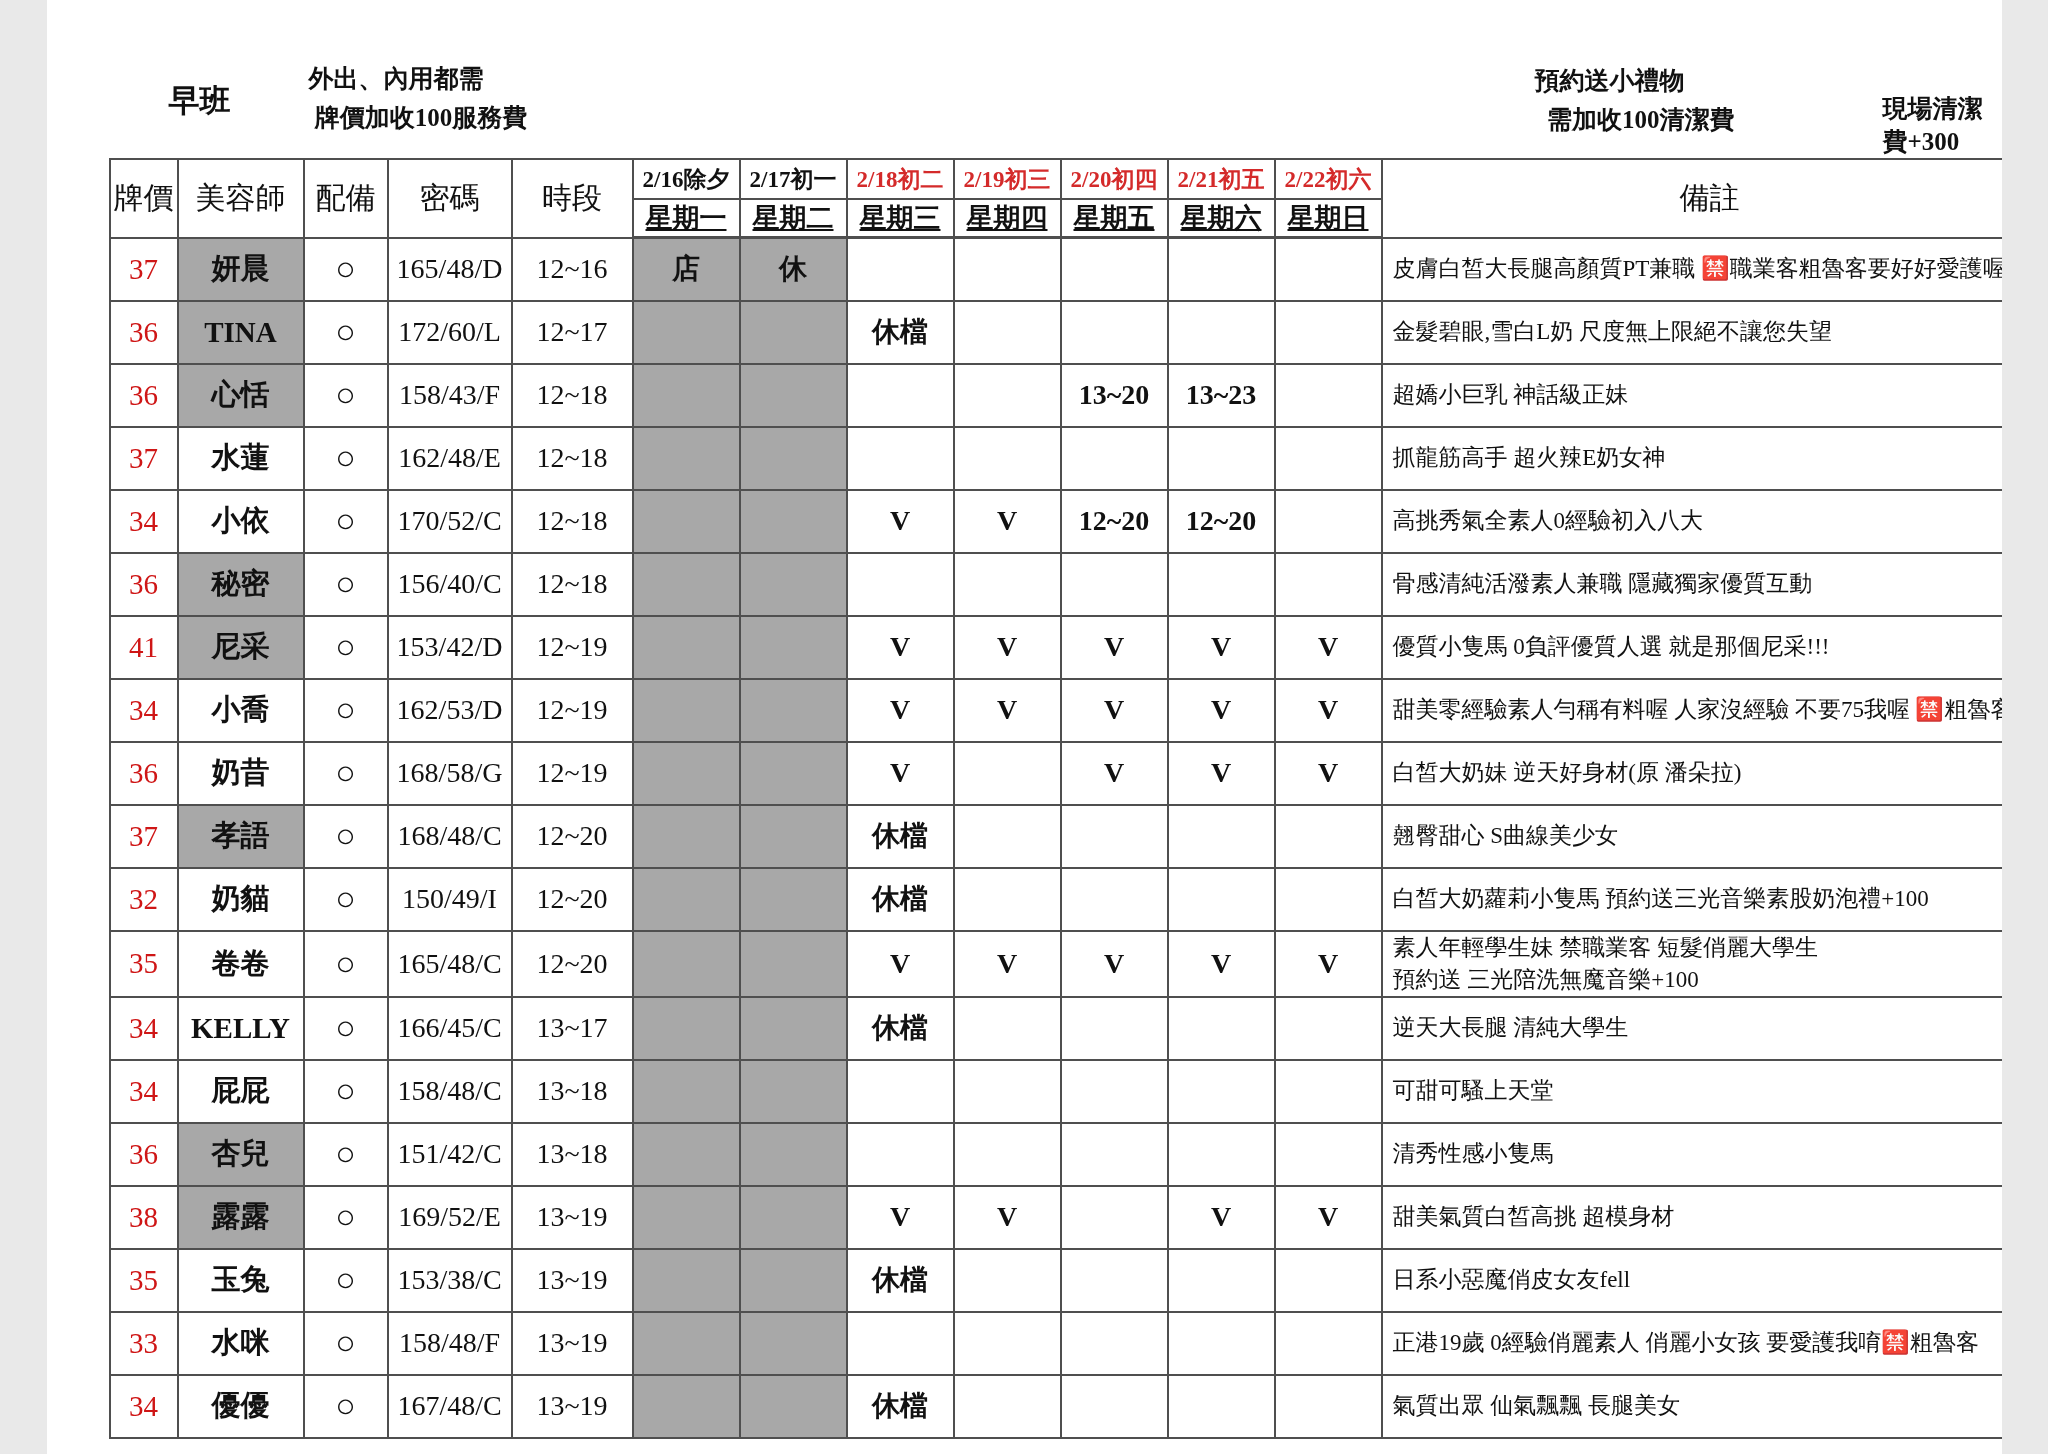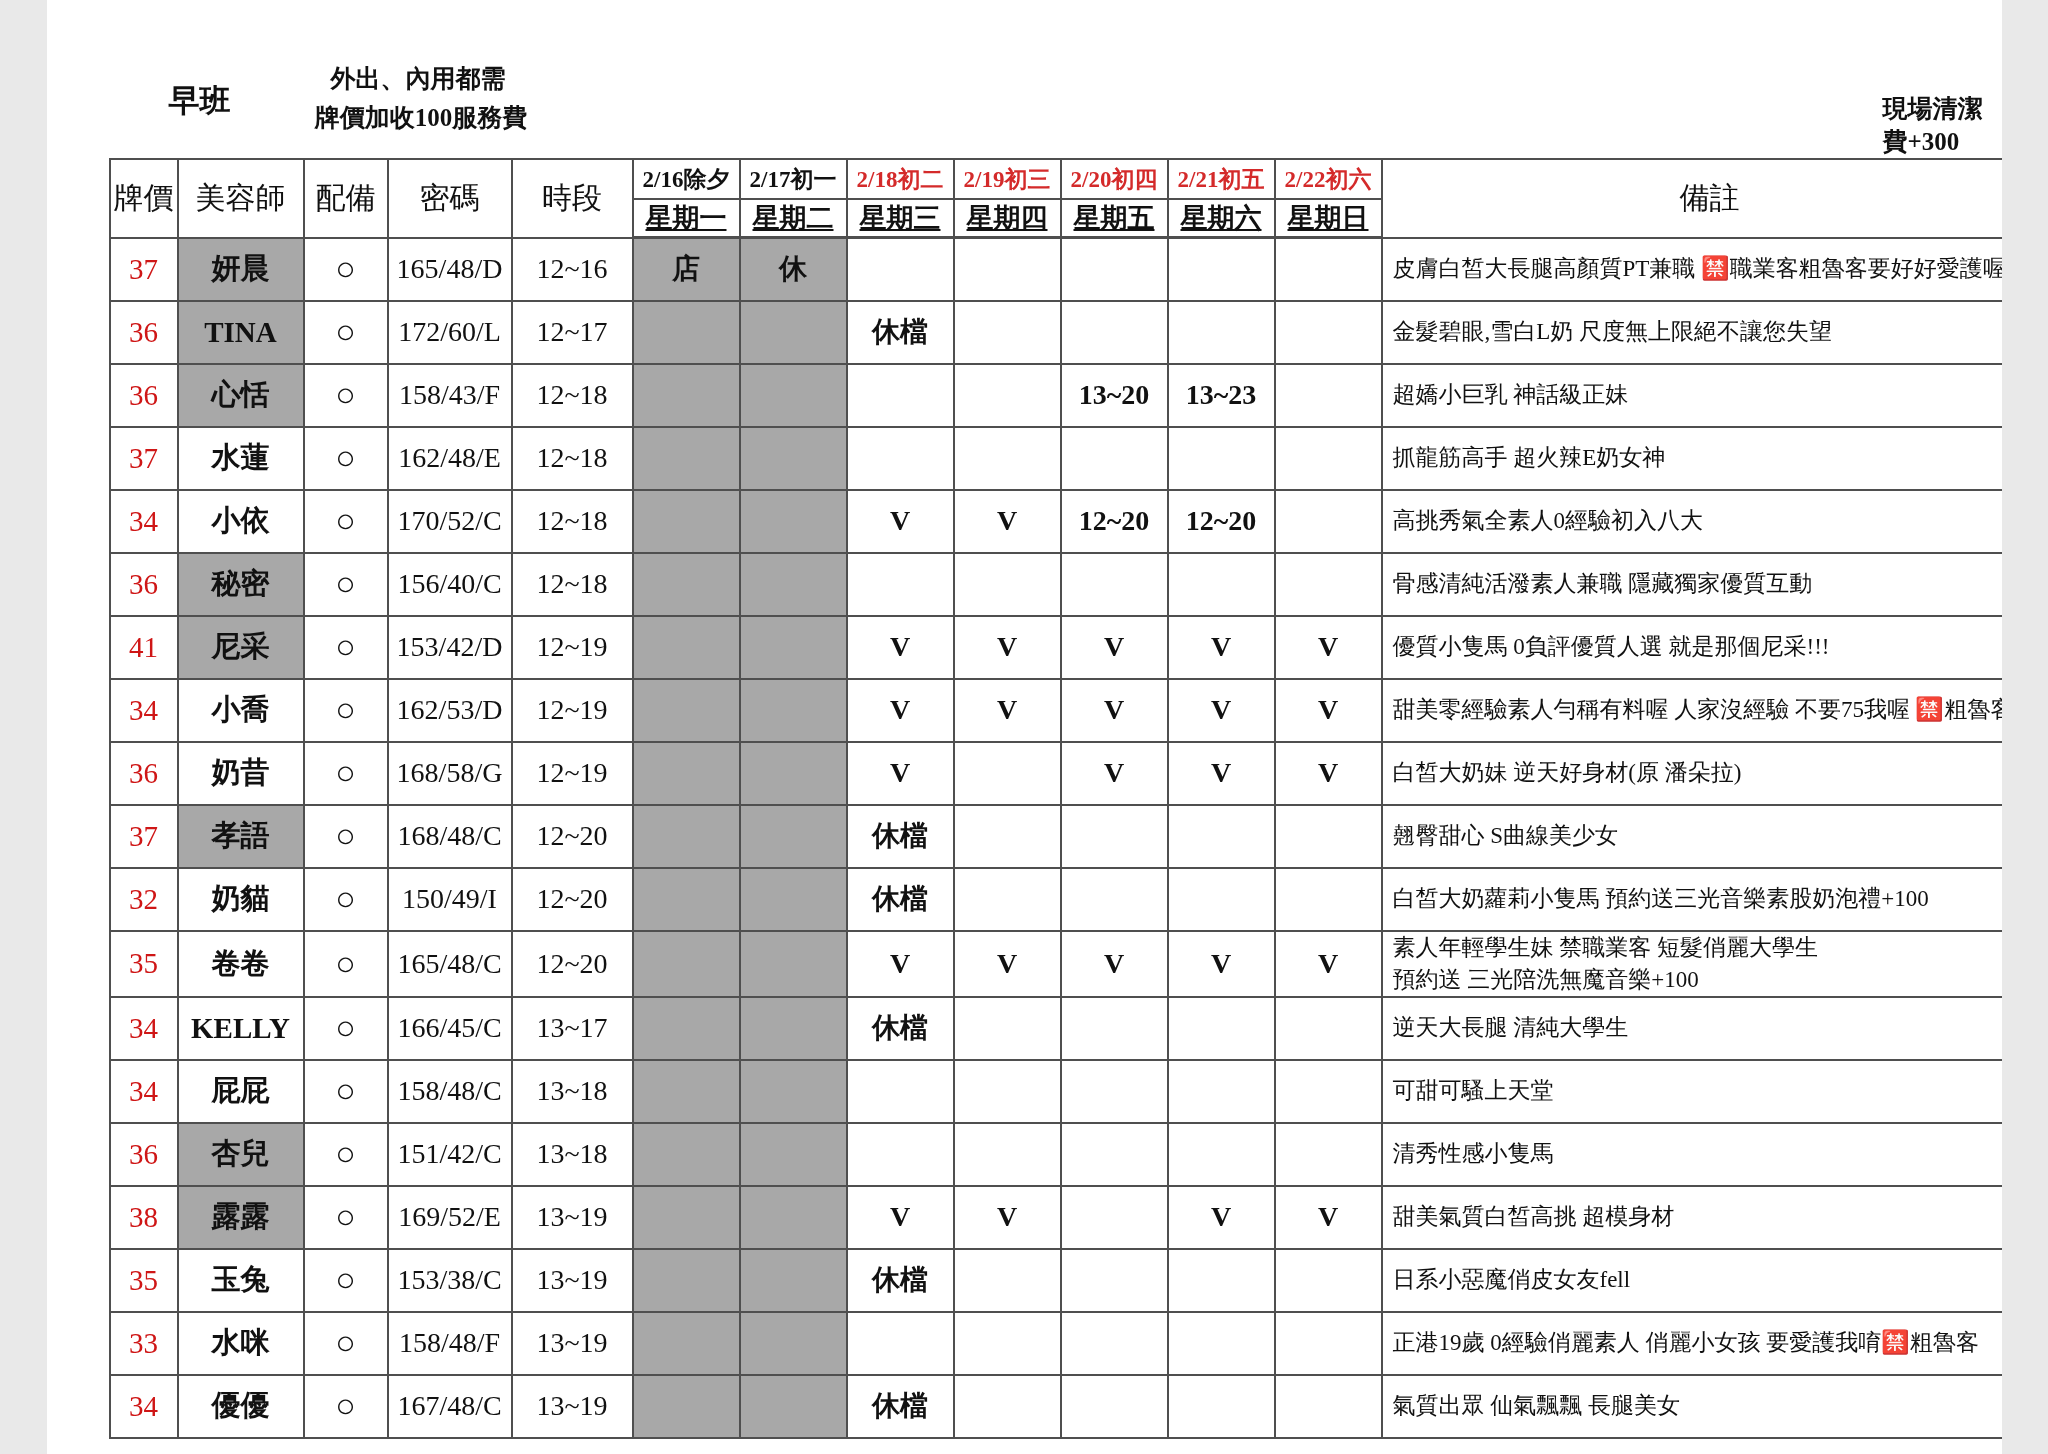--- a/index.html
+++ b/index.html
@@ -1,21 +1,21 @@
 <!DOCTYPE html>
 <html><head>
 <meta charset="utf-8">
 <style>
   html,body{margin:0;padding:0;background:#e9e9e9;}
   .page{position:relative;width:1955px;height:1454px;background:#ffffff;margin:0 auto;overflow:hidden;
         font-family:"Liberation Serif","DejaVu Serif",serif;color:#111;}
   
   .shift{position:absolute;left:122px;top:80px;font-size:31px;font-weight:bold;}
   .note-pre{white-space:pre;font-size:25px;font-weight:bold;line-height:1.55;}
-  .svc-note{position:absolute;left:262px;top:60px;text-align:center;}
+  .svc-note{position:absolute;left:262px;top:60px;}
   .title{position:absolute;left:720px;top:72px;font-size:48px;font-weight:bold;letter-spacing:4px;}
   .gift-note{position:absolute;left:1488px;top:62px;}
   .site-fee{position:absolute;left:1836px;top:92px;font-size:25px;font-weight:bold;}
   
   table{position:absolute;left:62px;top:158px;width:1928px;table-layout:fixed;border-collapse:collapse;}
   th,td{border:2px solid #4f4f4f;text-align:center;vertical-align:middle;padding:0;overflow:visible;}
   thead tr.r1{height:40px;}
   thead tr.r2{height:38px;}
   thead tr.r2 th{border-bottom:3px solid #4f4f4f;}
   tbody tr{height:63px;padding-left:48px;}
@@ -32,20 +32,22 @@
   td.note-cell{text-align:left;padding-left:10px;font-size:23px;line-height:1.4;white-space:pre;}
 </style>
 </head>
 <body>
 
 <div class="page">
 
   <div class="shift">早班</div>
   <div class="note-pre svc-note">外出、內用都需
  牌價加收100服務費</div>
+  <div class="note-pre gift-note">預約送小禮物
+  需加收100清潔費</div>
   <div class="site-fee">現場清潔費+300</div>
 
   <table>
     <colgroup>
       <col style="width:68px">
         <col style="width:126px">
         <col style="width:84px">
       <col style="width:124px">
         <col style="width:121px">
       <col style="width:107px">

